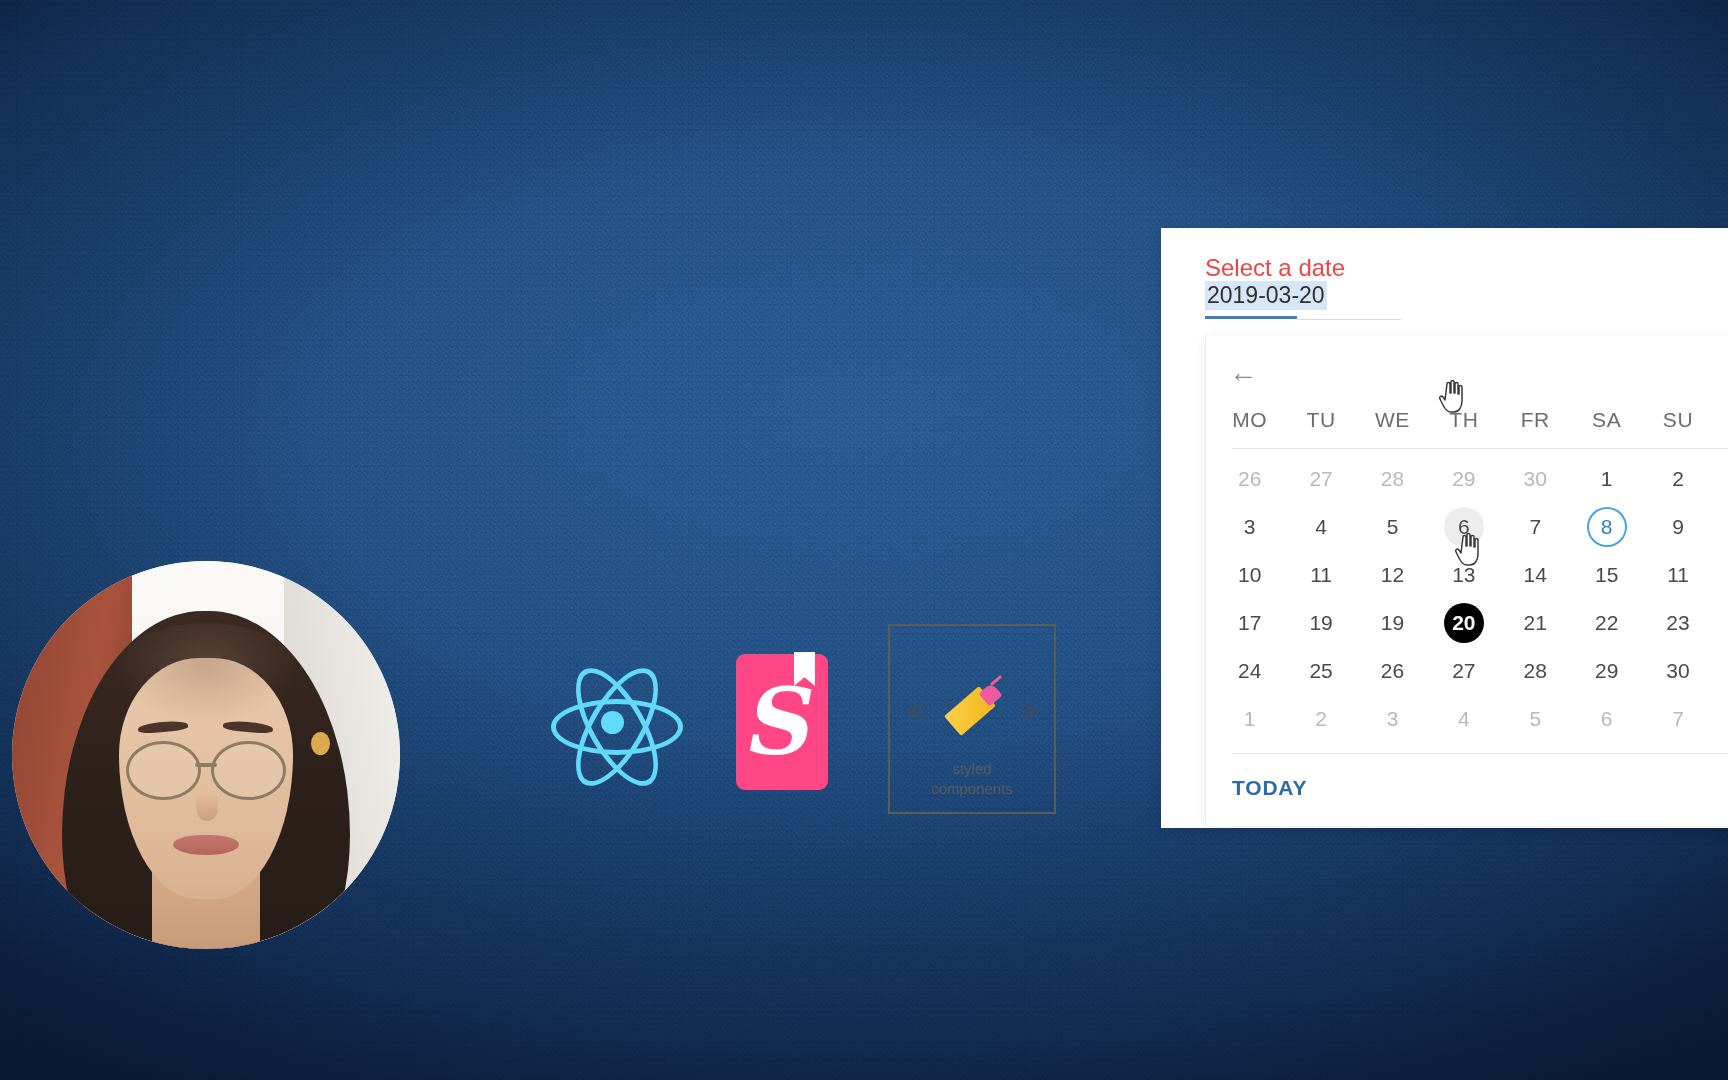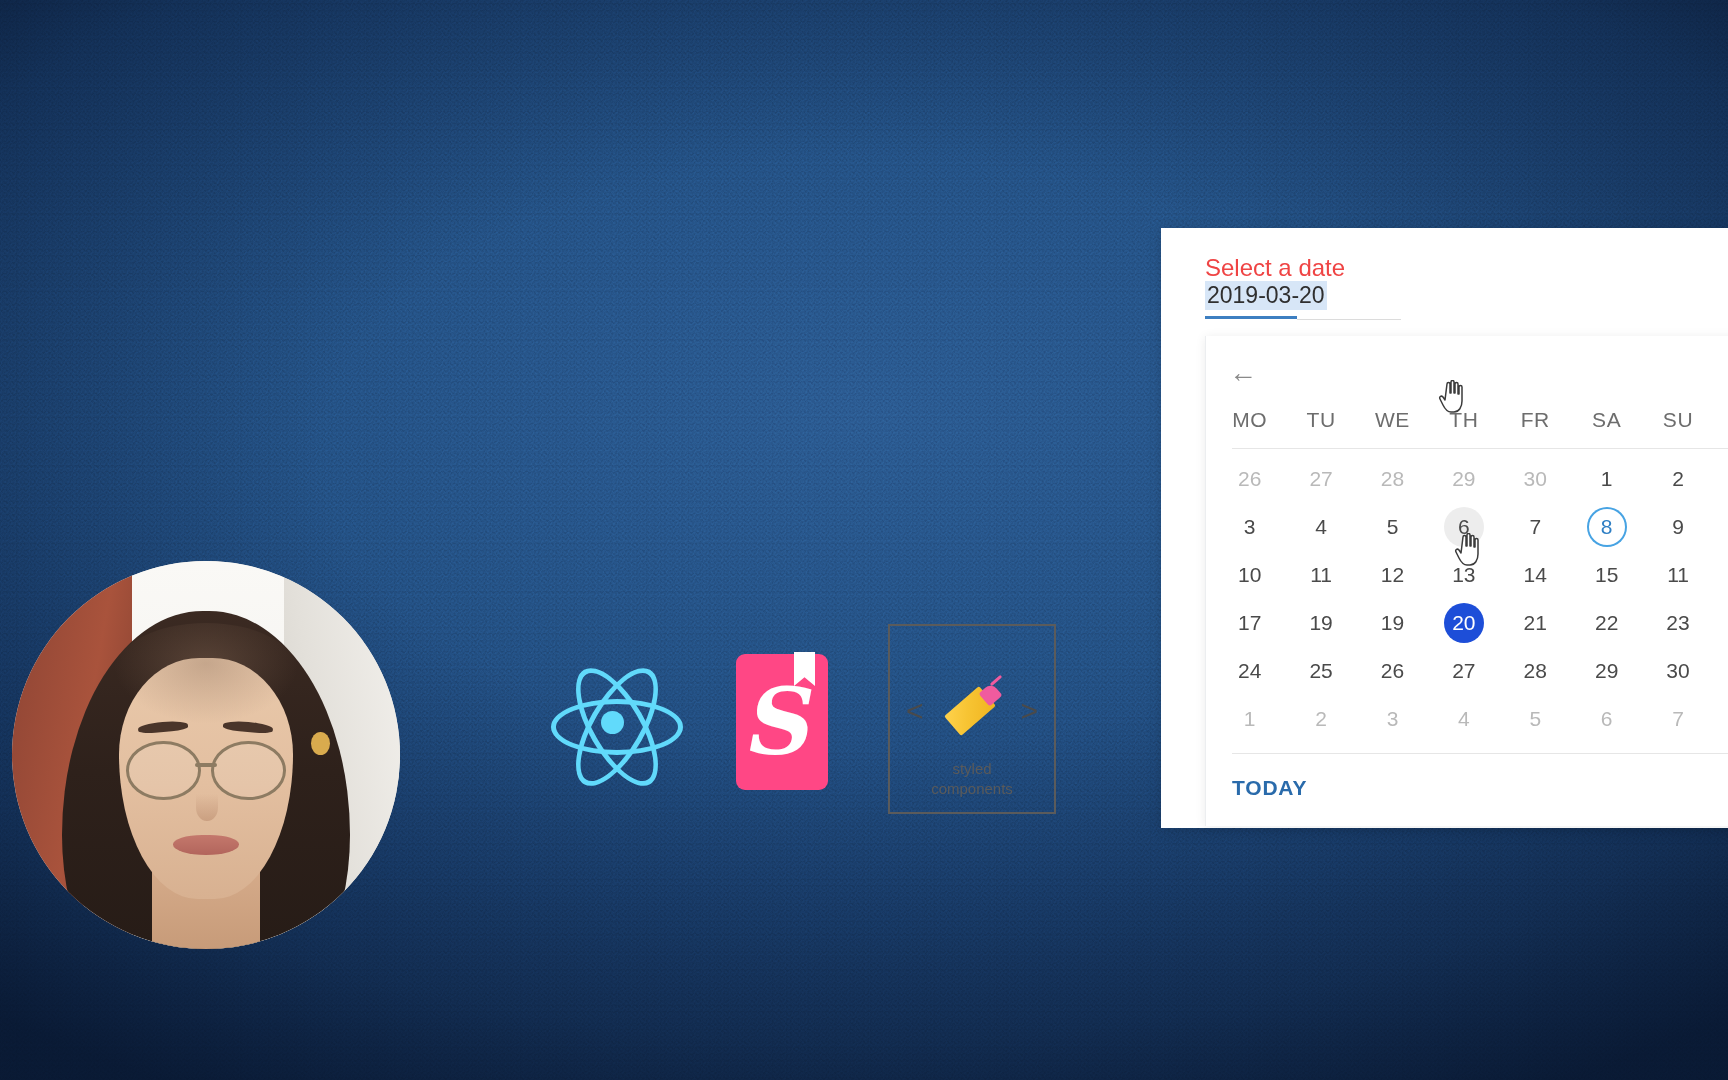--- a/index.html
+++ b/index.html
@@ -301,21 +301,21 @@
     flex: 0 0 71.4px; text-align: center;
     color: #4a4a4a; font-size: 21px;
     position: relative;
   }
   .dp-cell .pill {
     display: inline-block; min-width: 40px; line-height: 40px; height: 40px;
     border-radius: 50%;
   }
   .dp-cell.muted .pill { color: #b9b9b9; }
   .dp-cell.hover .pill { background: #ededed; }
-  .dp-cell.selected .pill { background: #1d4ed8; color: #ffffff; font-weight: normal; }
+  .dp-cell.selected .pill { background: #000000; color: #ffffff; font-weight: bold; }
   .dp-cell.outline .pill { box-shadow: inset 0 0 0 2px #47a3e3; color: #2f7fc4; }
 
   .cursor-b { position: absolute; left: 26px; top: 26px; z-index: 9; }
 
   .dp-foot-div { margin: 10px 26px 0 26px; height: 1px; background: #e6e6e6; }
   .dp-today {
     padding: 22px 0 0 26px;
     color: #2a6bab; font-size: 21px; font-weight: bold; letter-spacing: .8px;
   }
 

